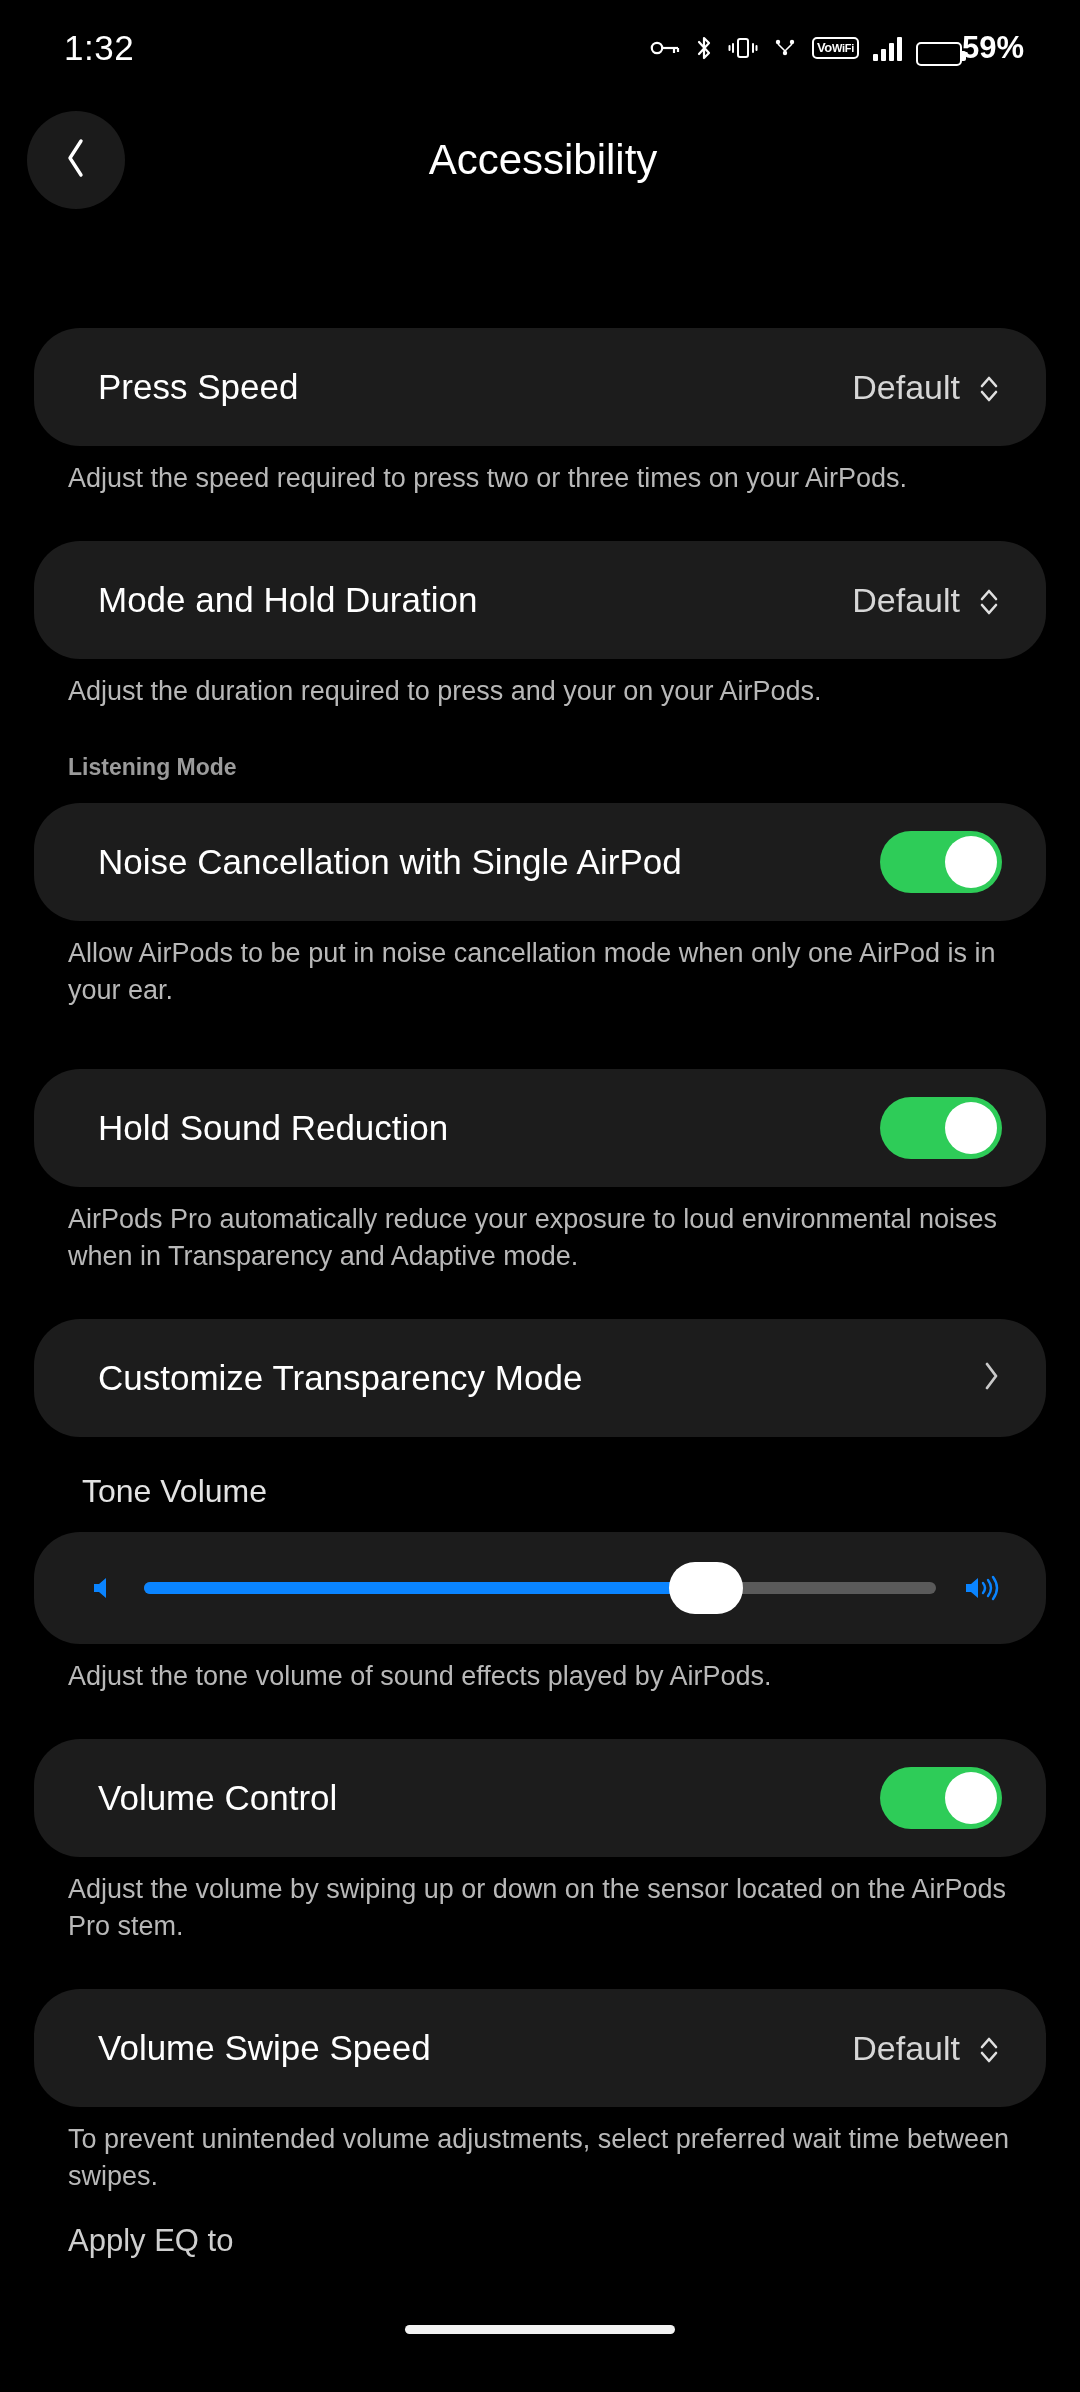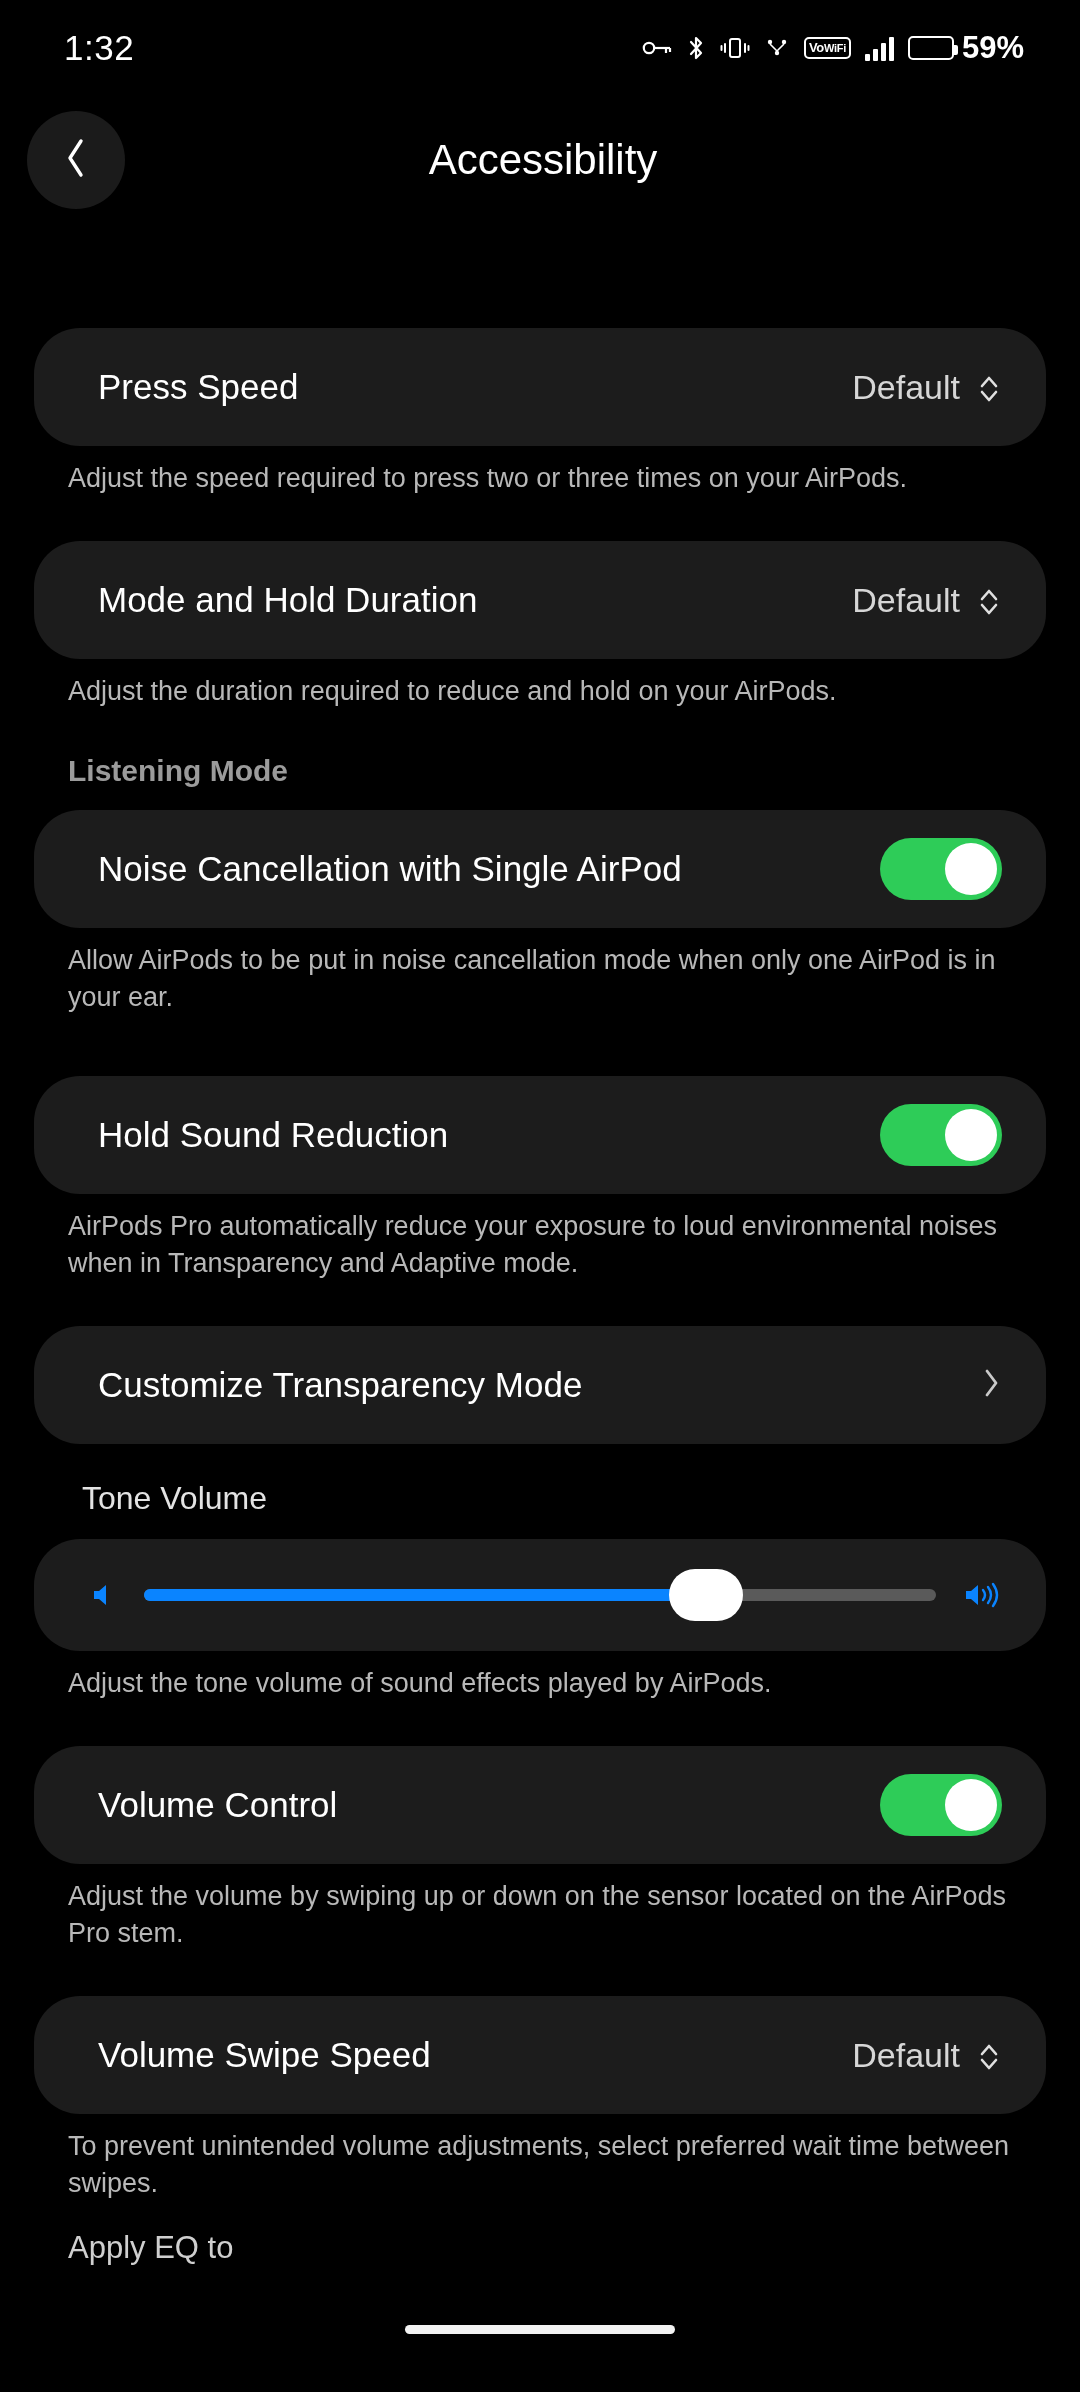--- a/index.html
+++ b/index.html
@@ -52,21 +52,21 @@
     text-align: center;
     letter-spacing: -0.3px;
   }
   .vowifi-badge small { display: block; font-size: 11px; line-height: 11px; }
   .signal-bars { display: flex; align-items: flex-end; gap: 3px; height: 26px; }
   .signal-bars i { display: block; width: 5px; background: #ffffff; border-radius: 1px; }
   .signal-bars i:nth-child(1) { height: 7px; }
   .signal-bars i:nth-child(2) { height: 12px; }
   .signal-bars i:nth-child(3) { height: 18px; }
   .signal-bars i:nth-child(4) { height: 24px; }
-  .battery-wrap { display: flex; align-items: center; gap: 8px; }
+  .battery-wrap { display: flex; align-items: flex-end; }
   .battery {
     width: 46px; height: 24px;
     border: 2px solid #ffffff;
     border-radius: 5px;
     position: relative;
     padding: 2px;
   }
   .battery::after {
     content: "";
     position: absolute;
@@ -136,21 +136,21 @@
     font-size: 34px;
     color: #d6d6d6;
   }
   .desc {
     font-size: 27px;
     line-height: 37px;
     color: #b8b8b8;
     padding: 14px 32px 0 34px;
   }
   .section-label {
-    font-size: 30px;
+    font-size: 23px;
     font-weight: 700;
     color: #9b9b9b;
     padding: 0 0 0 34px;
   }
   .sp-22 { height: 22px; }
   .sp-28 { height: 28px; }
   .sp-36 { height: 36px; }
   .sp-44 { height: 44px; }
   .sp-60 { height: 60px; }
 
@@ -323,21 +323,21 @@
       <div class="row-value">
         <span>Default</span>
         <span class="stepper">
           <svg width="26" height="36" viewBox="0 0 26 36">
               <path d="M6 15 L13 7 L20 15" fill="none" stroke="#e0e0e0" stroke-width="2.6" stroke-linecap="round" stroke-linejoin="round"></path>
               <path d="M6 21 L13 29 L20 21" fill="none" stroke="#e0e0e0" stroke-width="2.6" stroke-linecap="round" stroke-linejoin="round"></path>
             </svg>
         </span>
       </div>
     </div>
-    <div class="desc">Adjust the duration required to reduce and hold on your AirPods.</div>
+    <div class="desc">Adjust the duration required to press and your on your AirPods.</div>
 
     <div class="sp-44"></div>
 
     <div class="section-label">Listening Mode</div>
 
     <div class="sp-22"></div>
 
     <div class="card">
       <div class="row-label">Noise Cancellation with Single AirPod</div>
       <div class="toggle">

